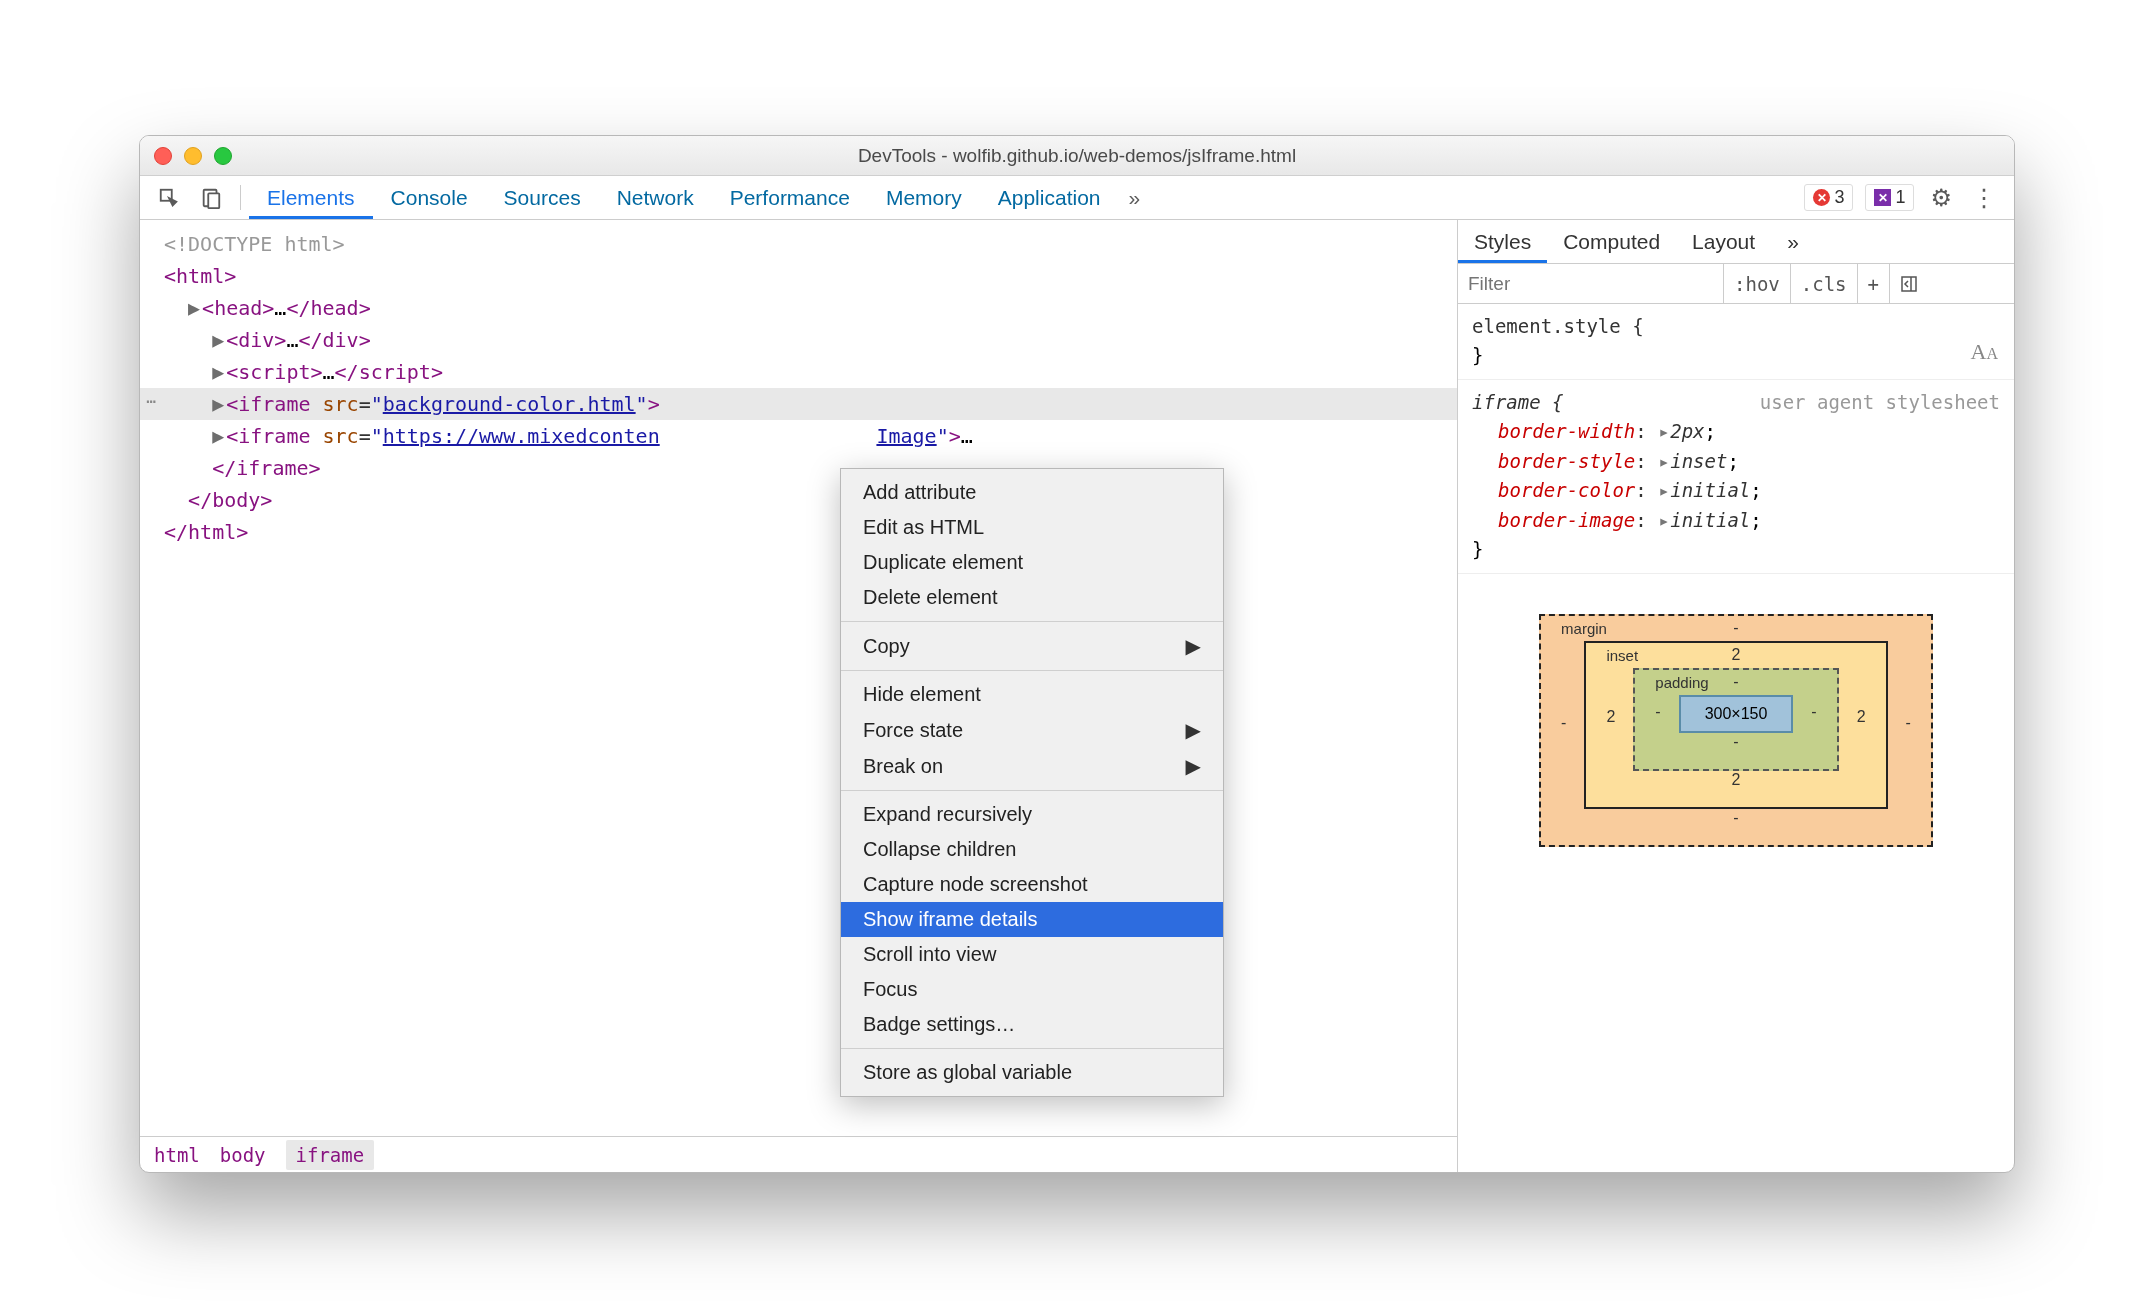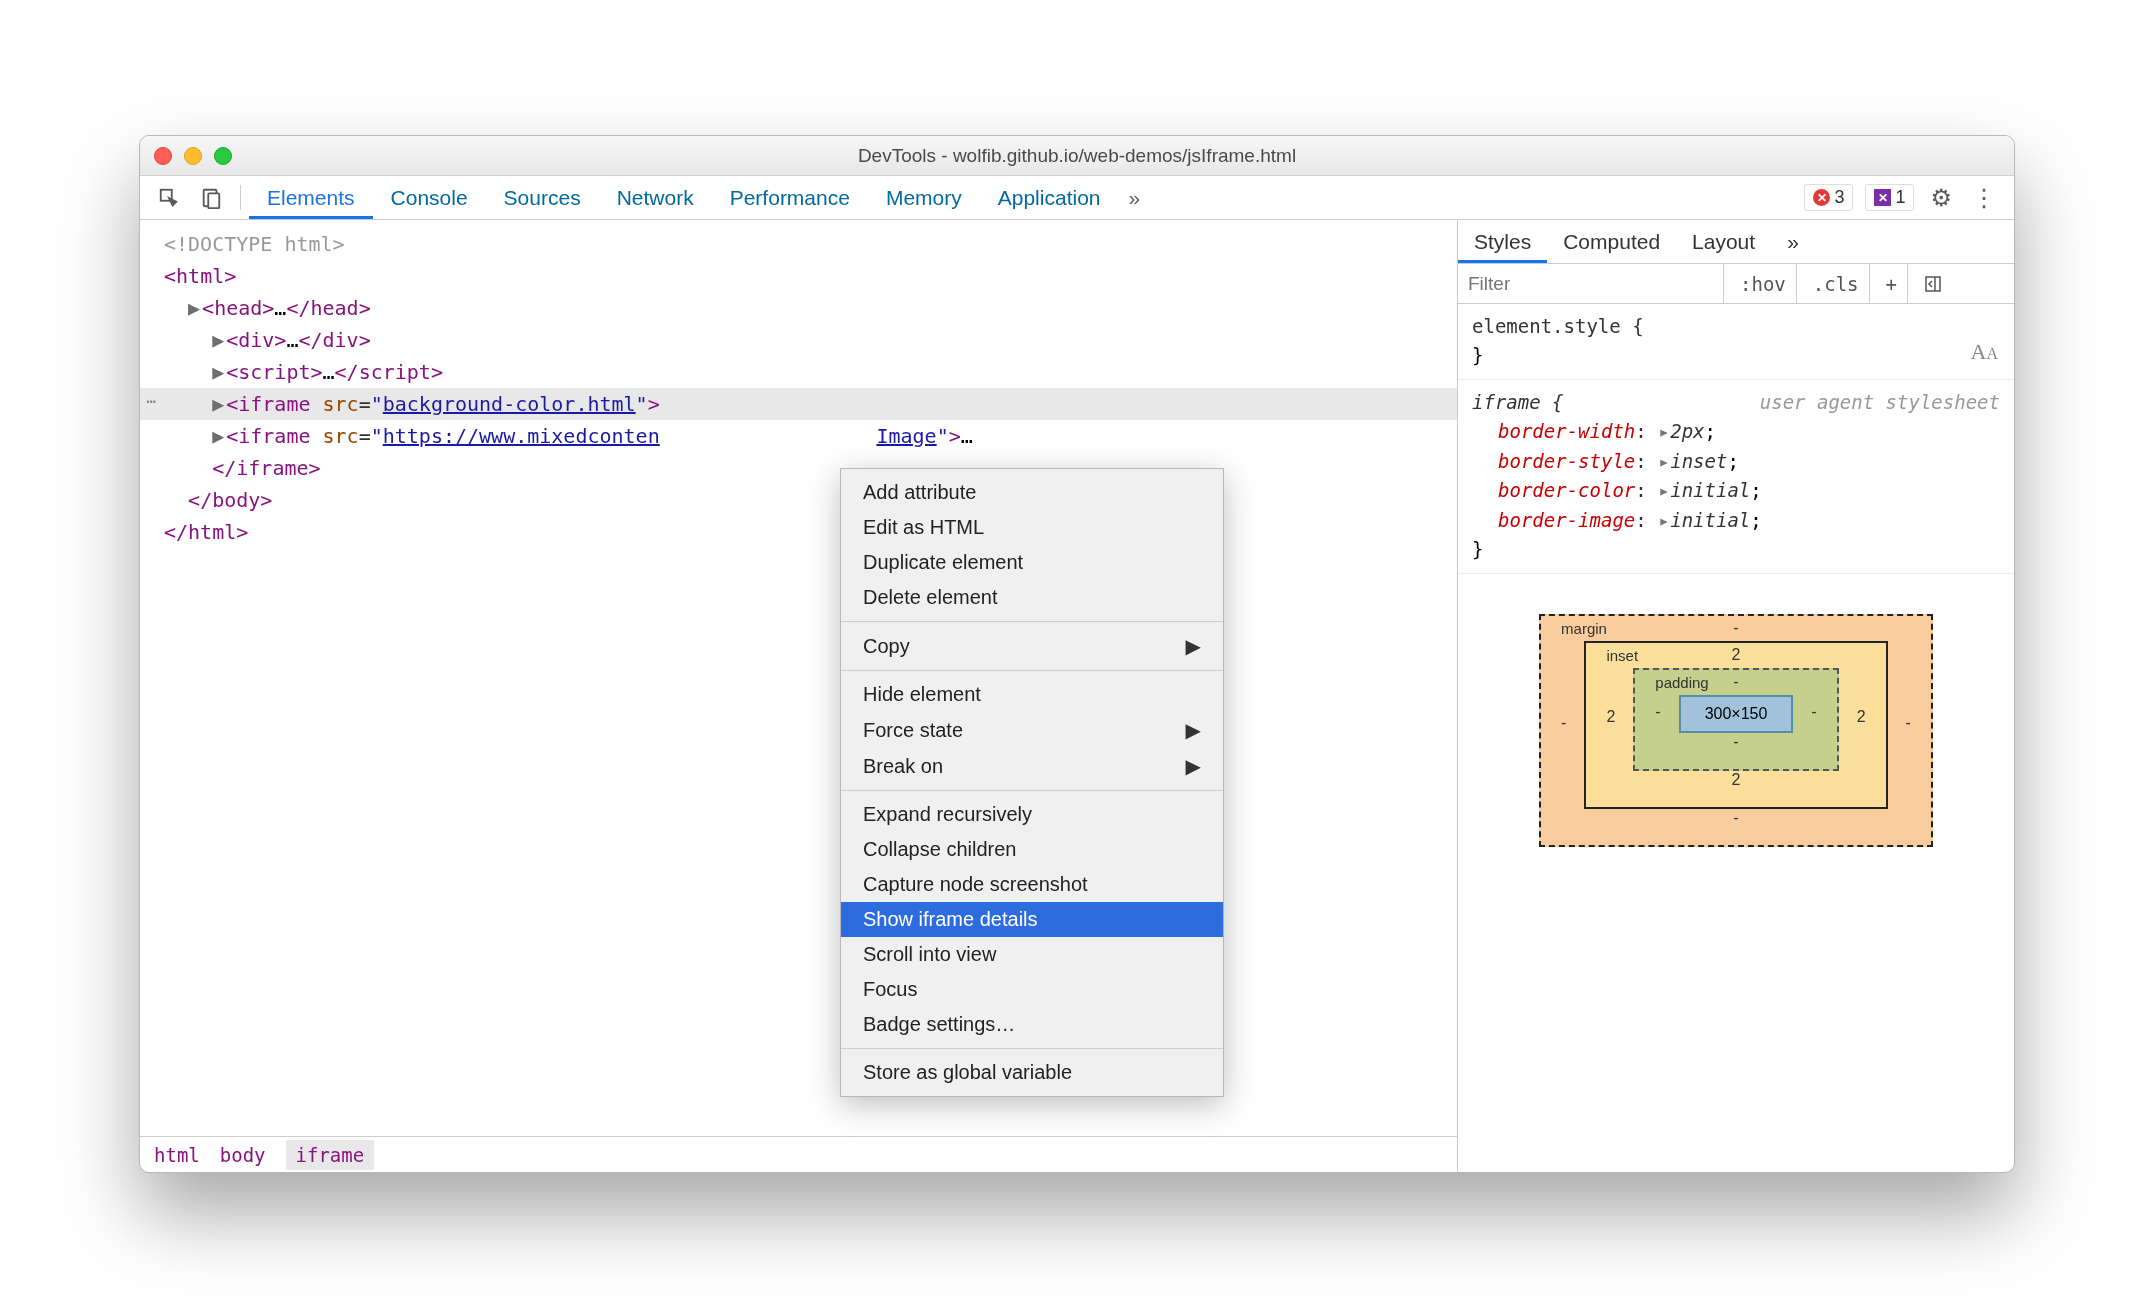--- a/index.html
+++ b/index.html
@@ -104,25 +104,25 @@
 }
 .ctx-item { padding:6px 22px; display:flex; align-items:center; justify-content:space-between; color:#222;}
 .ctx-item.sel { background:#2d6cdf; color:#fff; }
 .ctx-sep { height:1px; background:#cfcfcf; margin:6px 0; }
 .submenu-arrow { color:#333; }
 
 .styles-panel { width:556px; display:flex; flex-direction:column; font-family: Menlo, Consolas, monospace; font-size:19px;}
 .styles-tabs { height:44px; border-bottom:1px solid #ccc; display:flex; align-items:center; font-family:-apple-system,sans-serif; font-size:21px;}
 .stab { padding:0 16px; height:100%; display:flex; align-items:center; color:#333;}
 .stab.active { color:#333; box-shadow: inset 0 -3px 0 #1a73e8;}
-.filter-row { height:40px; border-bottom:1px solid #ccc; display:flex; align-items:center;gap:6px; }
+.filter-row { height:40px; border-bottom:1px solid #ccc; display:flex; align-items:center; }
 .filter-input { flex:0 0 190px; height:100%; border:none; border-right:1px solid #ccc; padding:0 10px; font-size:19px; outline:none; font-family:-apple-system,sans-serif;}
 .filter-btn { padding:0 10px; color:#555; border-right:1px solid #ccc; height:100%; display:flex; align-items:center; font-family:Menlo,monospace;}
 .rule-block { padding:8px 14px; border-bottom:1px solid #eee; line-height:1.55; position:relative;}
-.ua-comment { color:#999; font-style:italic; float:right;}
+.ua-comment { color:#999; float:right;}
 .selector { color:#333; }
 .prop { padding-left:26px; }
 .prop-name { color:#c80000; font-style: italic;}
 .prop-val { color:#333; }
 .prop-val.italic { font-style:italic; }
 .colon { color:#333; }
 .expand-tri { color:#777; display:inline-block; width:12px;}
 .font-icon { position:absolute; right:16px; bottom:10px; font-family: serif; color:#888; font-size:22px;}
 
 .box-model-wrap { flex:1; display:flex; align-items:flex-start; justify-content:center; padding-top:40px;}

